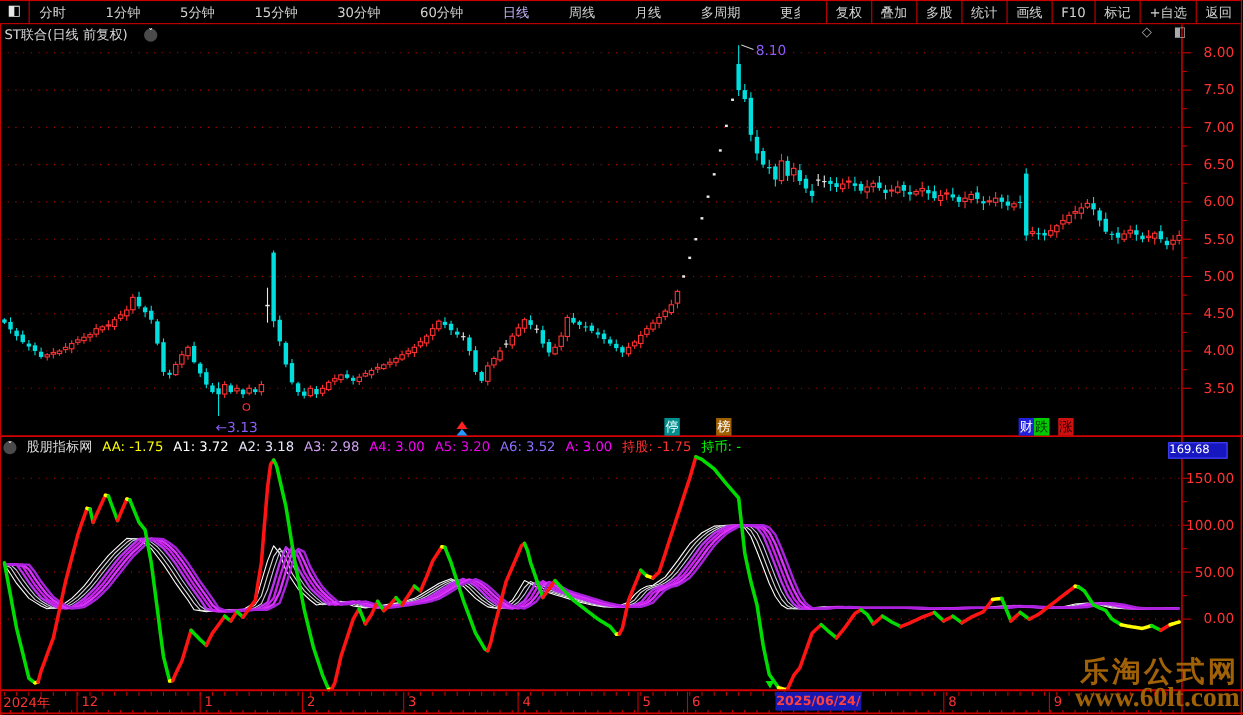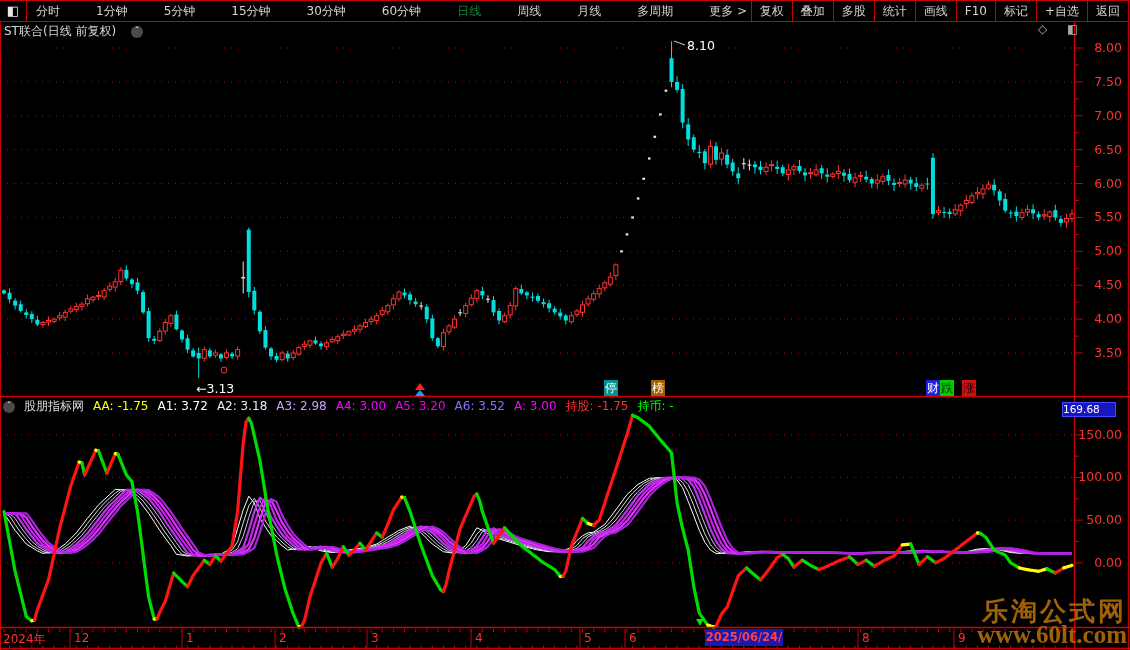--- a/index.html
+++ b/index.html
@@ -5,38 +5,38 @@
   html,body{margin:0;padding:0;background:#000;}
   #screen{position:relative;width:1130px;height:650px;background:#000;overflow:hidden;
           font-family:"DejaVu Sans","Liberation Sans",sans-serif;}
   #chart-svg{position:absolute;left:0;top:0;z-index:1;}
   .topbar{position:absolute;left:0;top:0;width:1128px;height:20px;border-top:1px solid #c80000;
           border-bottom:1px solid #c80000;background:#000;display:flex;align-items:center;z-index:10;}
   .tb-icon{width:26px;text-align:center;color:#e8e8e8;font-size:13px;line-height:20px;
            border-right:1px solid #c80000;flex:0 0 auto;}
   #topbar-left{display:flex;align-items:center;gap:18px;flex:1 1 auto;overflow:hidden;}
   .tb-item{color:#d4d4d4;font-size:12px;padding:0 9px;line-height:20px;white-space:nowrap;cursor:default;}
-  .tb-item.active{color:#15803d;}
-  #topbar-right{display:flex;align-items:center;flex:0 0 auto;}
+  .tb-item.active{color:#c4b5fd;}
+  #topbar-right{display:flex;align-items:center;flex:0 0 auto;padding-left:24px;}
   .tbr-item{color:#d4d4d4;font-size:12px;padding:0 8px;line-height:20px;border-left:1px solid #c80000;white-space:nowrap;}
   .titlebar{position:absolute;left:4px;top:23px;color:#d8d8d8;font-size:12px;z-index:10;display:flex;align-items:center;gap:15px;}
   .chev-circle{display:inline-block;width:12px;height:12px;border-radius:50%;background:#4a4a4a;color:#fff;
                font-size:9px;line-height:11px;text-align:center;}
   .corner-icons{position:absolute;left:1038px;top:22px;z-index:10;color:#aaa;font-size:12px;letter-spacing:8px;}
   .ind-header{position:absolute;left:3px;top:399px;height:15px;display:flex;align-items:center;gap:9px;z-index:10;
               font-size:12px;white-space:nowrap;}
   .ind-name{color:#dcdcdc;text-align:right;}
   .badge{position:absolute;left:1062px;top:402px;width:52px;height:13px;background:#1717c0;border:1px solid #4646ff;
          color:#fff;font-size:10.5px;text-align:left;line-height:13px;z-index:10;}
   .date-year{position:absolute;left:3px;top:631px;color:#ff3232;font-size:12px;z-index:10;}
   .date-month{position:absolute;top:631px;color:#ff3232;font-size:12px;z-index:10;}
   .cursor-box{position:absolute;left:705px;top:629px;width:78px;height:17px;background:#1818b2;z-index:11;
               color:#ff4040;font-size:11.5px;text-align:center;line-height:17px;font-weight:bold;}
   .marker-box{position:absolute;top:380px;width:14px;height:16px;font-size:12px;text-align:center;line-height:16px;z-index:10;}
-  .annotation{position:absolute;color:#ffffff;font-size:12.5px;z-index:9;}
+  .annotation{position:absolute;color:#8b5cf6;font-size:12.5px;z-index:9;}
   .watermark{position:absolute;right:3px;top:597px;text-align:right;z-index:40;color:#a16207;}
   .wm1{font-size:26px;font-weight:bold;letter-spacing:3px;line-height:28px;}
   .wm2{font-size:25px;font-weight:bold;line-height:20px;font-family:Liberation Serif, serif;}
 </style>
 </head>
 <body>
 
 <div id="screen">
 
   <svg id="chart-svg" width="1130" height="650" viewBox="0 0 1130 650">

